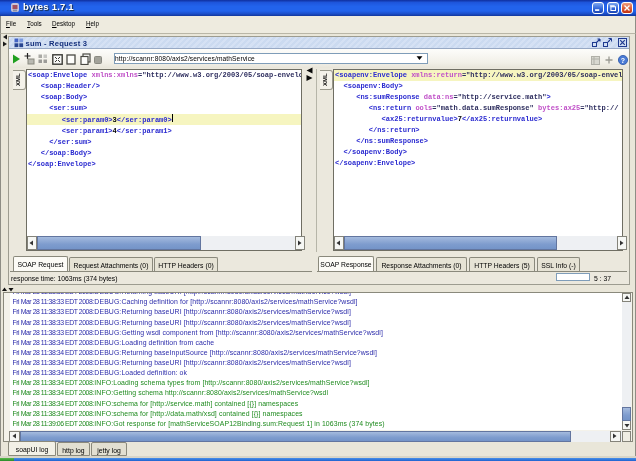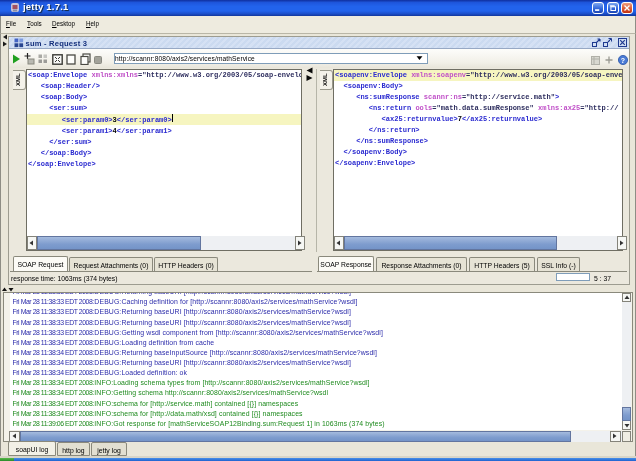--- a/index.html
+++ b/index.html
@@ -60,21 +60,21 @@
 #tbblue{left:0;top:458px;width:636px;height:3px;background:linear-gradient(180deg,#4a90e8,#1e62d0)}
 #tbgreen{left:0;top:458px;width:14px;height:3px;background:linear-gradient(180deg,#5aba4a,#2a8a2a)}
 </style></head>
 <body>
 <div id="titlebar" class="abs"></div>
 <svg class="abs" style="left:10px;top:2px" width="10" height="11" viewBox="0 0 10 11">
     <rect x="1" y="1" width="8" height="9" rx="2" fill="#c8c4d8"></rect>
     <rect x="2.5" y="3" width="5" height="4" fill="#a05060"></rect>
     <rect x="3" y="7.5" width="4" height="2" fill="#8890a8"></rect>
   </svg>
-<div id="titletext" class="abs">jetty 1.7.1</div>
+<div id="titletext" class="abs">bytes 1.7.1</div>
 <div id="btnmin" class="abs winbtn">
     <svg class="winglyph" viewBox="0 0 12 12">
       <rect x="2.5" y="7.5" width="5" height="2" fill="#fff"></rect>
     </svg>
   </div>
 <div id="btnmax" class="abs winbtn">
     <svg class="winglyph" viewBox="0 0 12 12">
       <rect x="3.5" y="4.5" width="5.5" height="4.5" fill="none" stroke="#fff" stroke-width="1.2"></rect>
       <rect x="2.5" y="2.5" width="5.5" height="2" fill="#fff" opacity=".8"></rect>
     </svg>
@@ -194,24 +194,24 @@
     <path d="M4 0.5 L4 5.5 L0.5 3 Z" fill="#333"></path>
   </svg>
 <svg class="abs" style="left:297px;top:240px" width="5" height="6" viewBox="0 0 5 6">
     <path d="M1 0.5 L1 5.5 L4.5 3 Z" fill="#333"></path>
   </svg>
 
 <div class="abs" style="left:316px;top:69px;width:1px;height:183px;background:#b6b5a8"></div>
 <div class="abs xmltab" style="left:320px">XML</div>
 <div class="abs editor" style="left:333px;width:290px;height:182px"></div>
 <div class="abs" style="left:334px;top:69.5px;width:288px;height:11.05px;background:#f6f5c0" id="hl2"></div>
-<pre class="abs xml" style="left:335px;top:70px;width:287px;height:163px;overflow:hidden"><span class="tg">&lt;soapenv:Envelope</span> <span class="at">xmlns:soapenv</span><span class="va">="http://www.w3.org/2003/05/soap-envelope"</span>
+<pre class="abs xml" style="left:335px;top:70px;width:287px;height:163px;overflow:hidden"><span class="tg">&lt;soapenv:Envelope</span> <span class="at">xmlns:return</span><span class="va">="http://www.w3.org/2003/05/soap-envelope"</span>
   <span class="tg">&lt;soapenv:Body&gt;</span>
-     <span class="tg">&lt;ns:sumResponse</span> <span class="at">scannr:ns</span><span class="va">="http://service.math"</span><span class="tg">&gt;</span>
-        <span class="tg">&lt;ns:return</span> <span class="at">ools</span><span class="va">="math.data.sumResponse"</span> <span class="at">xmlns:ax25</span><span class="va">="http://</span>
+     <span class="tg">&lt;ns:sumResponse</span> <span class="at">data:ns</span><span class="va">="http://service.math"</span><span class="tg">&gt;</span>
+        <span class="tg">&lt;ns:return</span> <span class="at">ools</span><span class="va">="math.data.sumResponse"</span> <span class="at">bytes:ax25</span><span class="va">="http://</span>
            <span class="tg">&lt;ax25:returnvalue&gt;</span><span class="tx">7</span><span class="tg">&lt;/ax25:returnvalue&gt;</span>
         <span class="tg">&lt;/ns:return&gt;</span>
      <span class="tg">&lt;/ns:sumResponse&gt;</span>
   <span class="tg">&lt;/soapenv:Body&gt;</span>
 <span class="tg">&lt;/soapenv:Envelope&gt;</span></pre>
 
 <div class="abs sb" style="left:334px;top:236px;width:293px;height:14px"></div>
 <div class="abs sbtn" style="left:334px;top:236px;width:10px;height:14px"></div>
 <div class="abs sbtn" style="left:617px;top:236px;width:10px;height:14px"></div>
 <div class="abs thumbh" style="left:344px;top:236px;width:213px;height:14px"></div>

